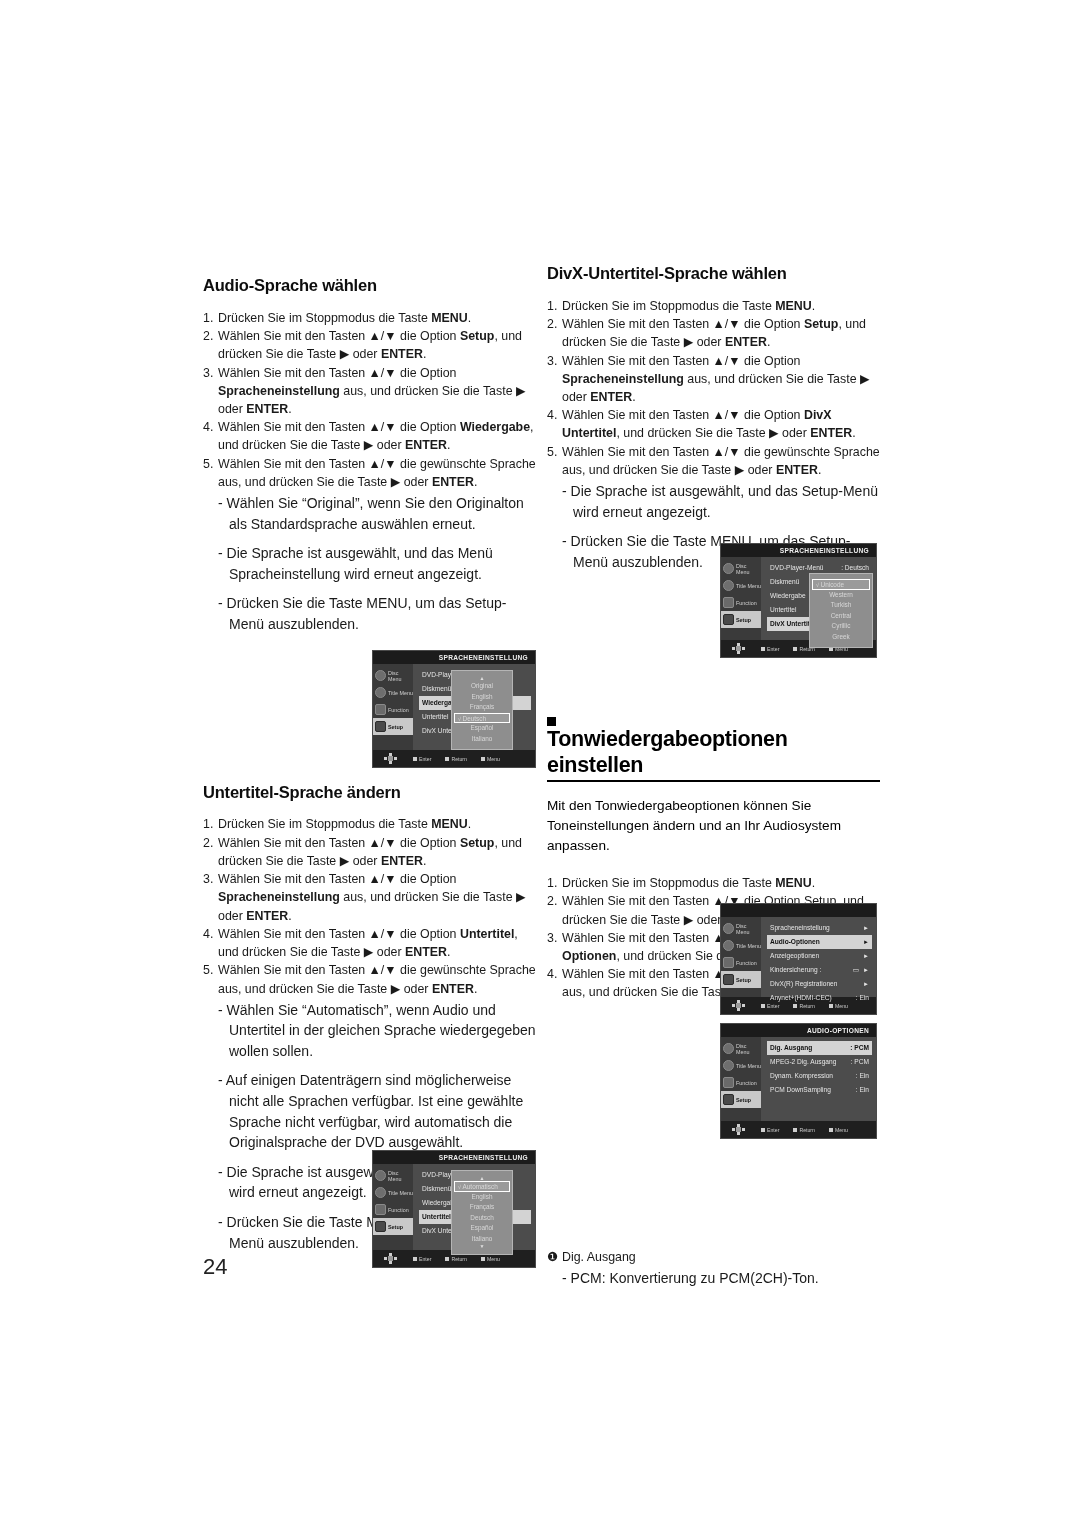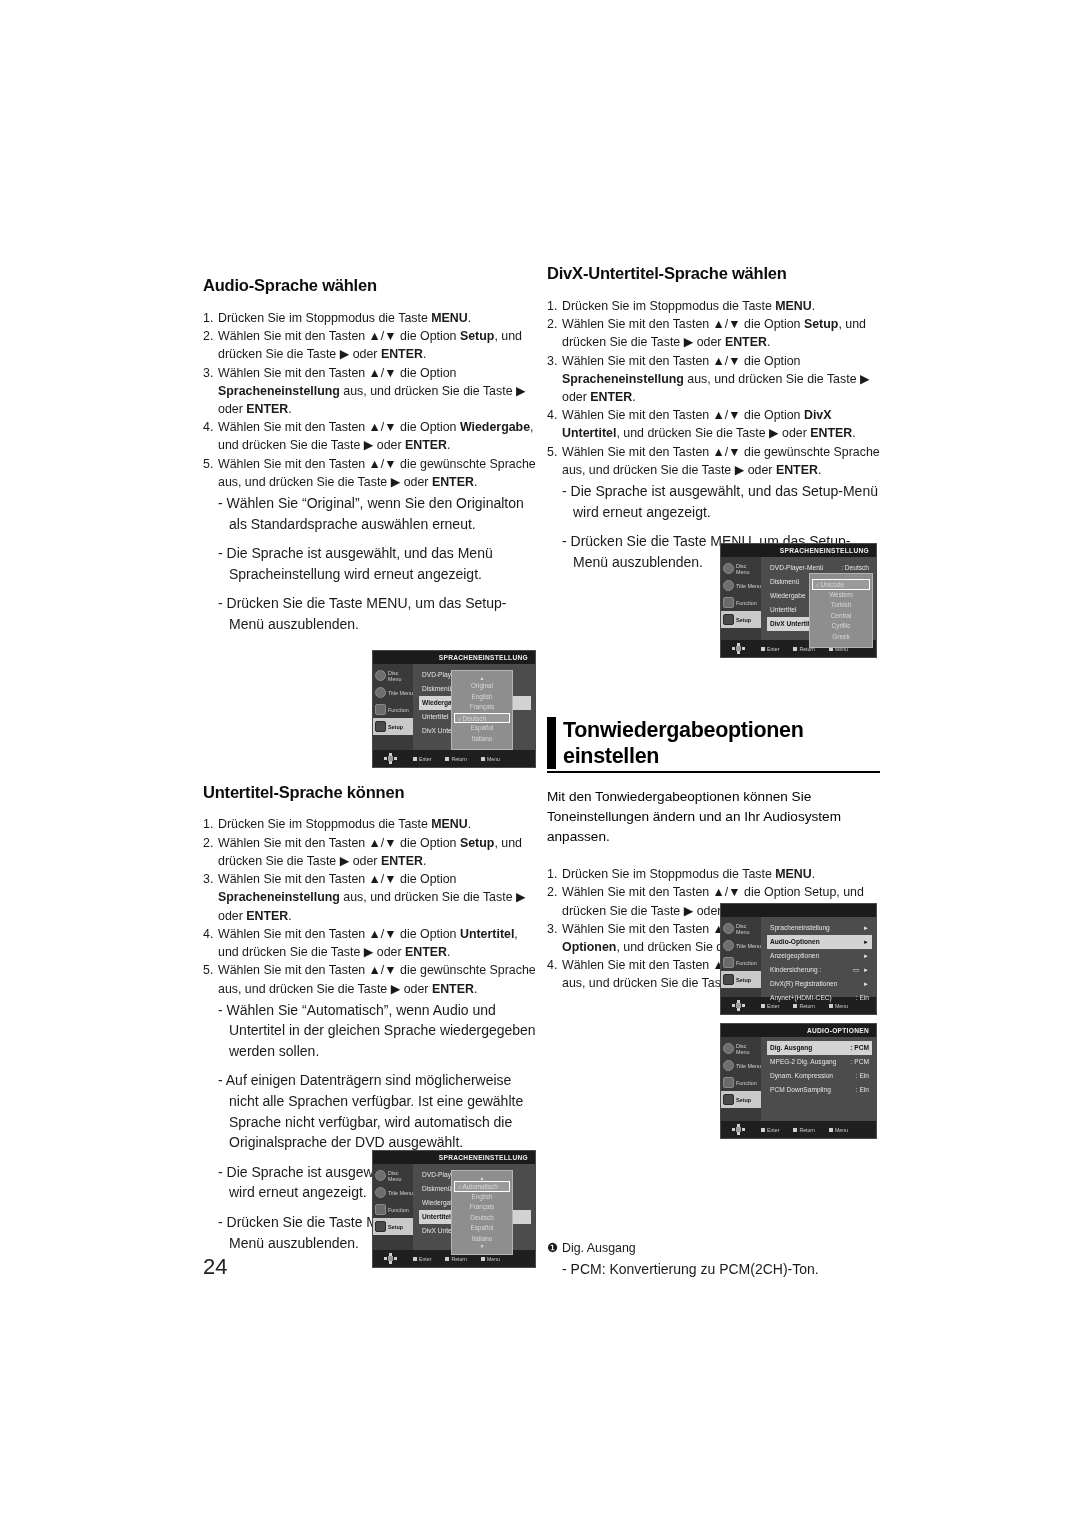--- a/index.html
+++ b/index.html
@@ -63,20 +63,21 @@
     margin: 0 0 18px 0;
   }
 
   
   .chapter {
     display: flex;
     align-items: stretch;
     border-bottom: 2.5px solid #000;
     margin: 10px 0 14px 0;
     padding-bottom: 2px;
+    flex-direction: column;
   }
   .chapter .bar {
     width: 9px;
     background: #000;
     flex: 0 0 9px;
     margin-right: 7px;
   }
   .chapter .ctext {
     font-size: 21.5px;
     font-weight: bold;
@@ -269,21 +270,21 @@
           <span class="txt">Wählen Sie mit den Tasten ▲/▼ die gewünschte Sprache aus, und drücken Sie die Taste ▶ oder <b>ENTER</b>.</span>
         </div>
 
       <div class="sub tight">- Wählen Sie “Original”, wenn Sie den Originalton als Standardsprache auswählen erneut.</div>
       <div class="sub">- Die Sprache ist ausgewählt, und das Menü Spracheinstellung wird erneut angezeigt.</div>
       <div class="sub">- Drücken Sie die Taste MENU, um das Setup-Menü auszublenden.</div>
     </div>
 
     <div style="height:148px"></div>
 
-    <h2 class="sec-title">Untertitel-Sprache können</h2>
+    <h2 class="sec-title">Untertitel-Sprache ändern</h2>
 
     <div class="steps">
       <div class="step">
           <span class="num">1.</span>
           <span class="txt">Drücken Sie im Stoppmodus die Taste <b>MENU</b>.</span>
         </div>
       <div class="step">
           <span class="num">2.</span>
           <span class="txt">Wählen Sie mit den Tasten ▲/▼ die Option <b>Setup</b>, und drücken Sie die Taste ▶ oder <b>ENTER</b>.</span>
         </div>
@@ -293,21 +294,21 @@
         </div>
       <div class="step">
           <span class="num">4.</span>
           <span class="txt">Wählen Sie mit den Tasten ▲/▼ die Option <b>Untertitel</b>, und drücken Sie die Taste ▶ oder <b>ENTER</b>.</span>
         </div>
       <div class="step">
           <span class="num">5.</span>
           <span class="txt">Wählen Sie mit den Tasten ▲/▼ die gewünschte Sprache aus, und drücken Sie die Taste ▶ oder <b>ENTER</b>.</span>
         </div>
 
-      <div class="sub tight">- Wählen Sie “Automatisch”, wenn Audio und Untertitel in der gleichen Sprache wiedergegeben werden sollen.</div>
+      <div class="sub tight">- Wählen Sie “Automatisch”, wenn Audio und Untertitel in der gleichen Sprache wiedergegeben wollen sollen.</div>
       <div class="sub">- Auf einigen Datenträgern sind möglicherweise nicht alle Sprachen verfügbar. Ist eine gewählte Sprache nicht verfügbar, wird automatisch die Originalsprache der DVD ausgewählt.</div>
       <div class="sub">- Die Sprache ist ausgewählt, und das Setup-Menü wird erneut angezeigt.</div>
       <div class="sub">- Drücken Sie die Taste MENU, um das Setup-Menü auszublenden.</div>
     </div>
   </div>
 
   <div class="col col-right">
 
     <h2 class="sec-title">DivX-Untertitel-Sprache wählen</h2>
 

